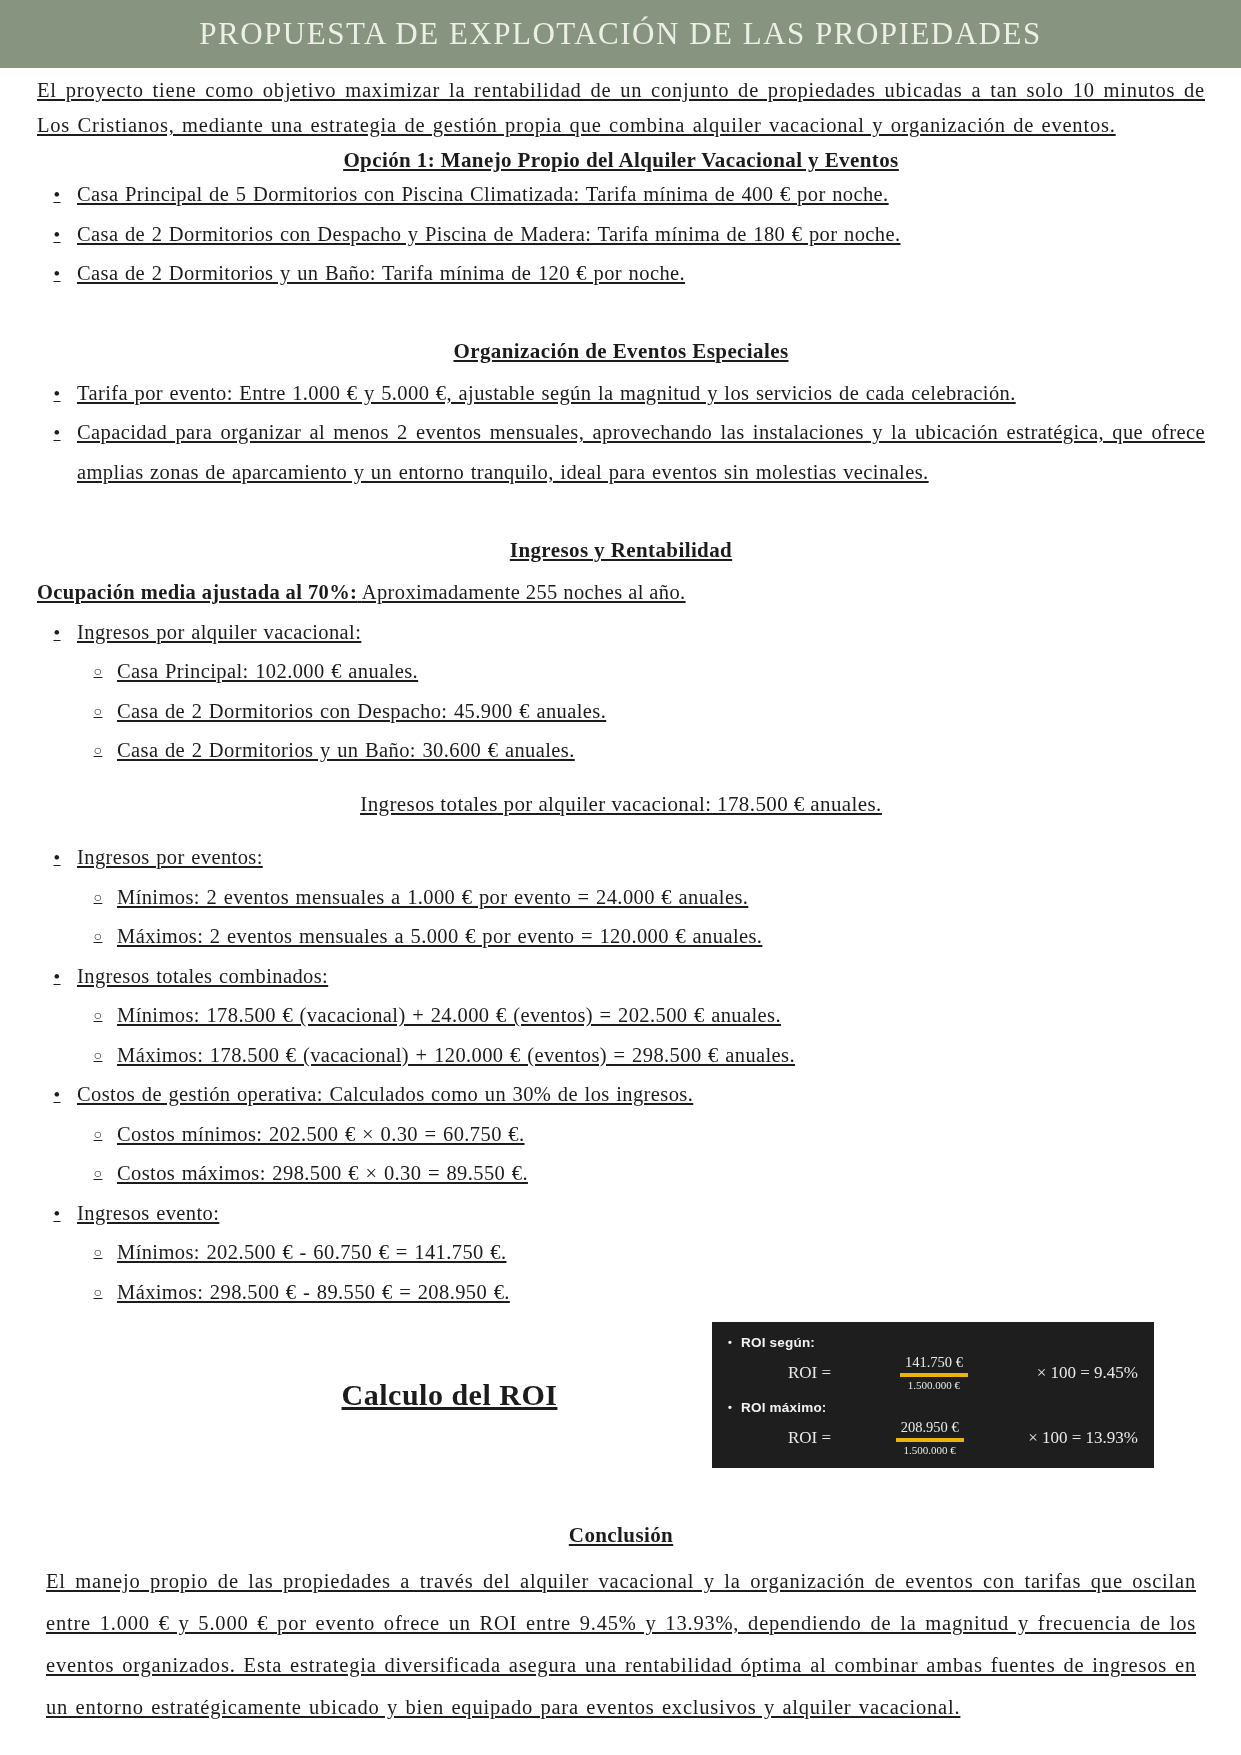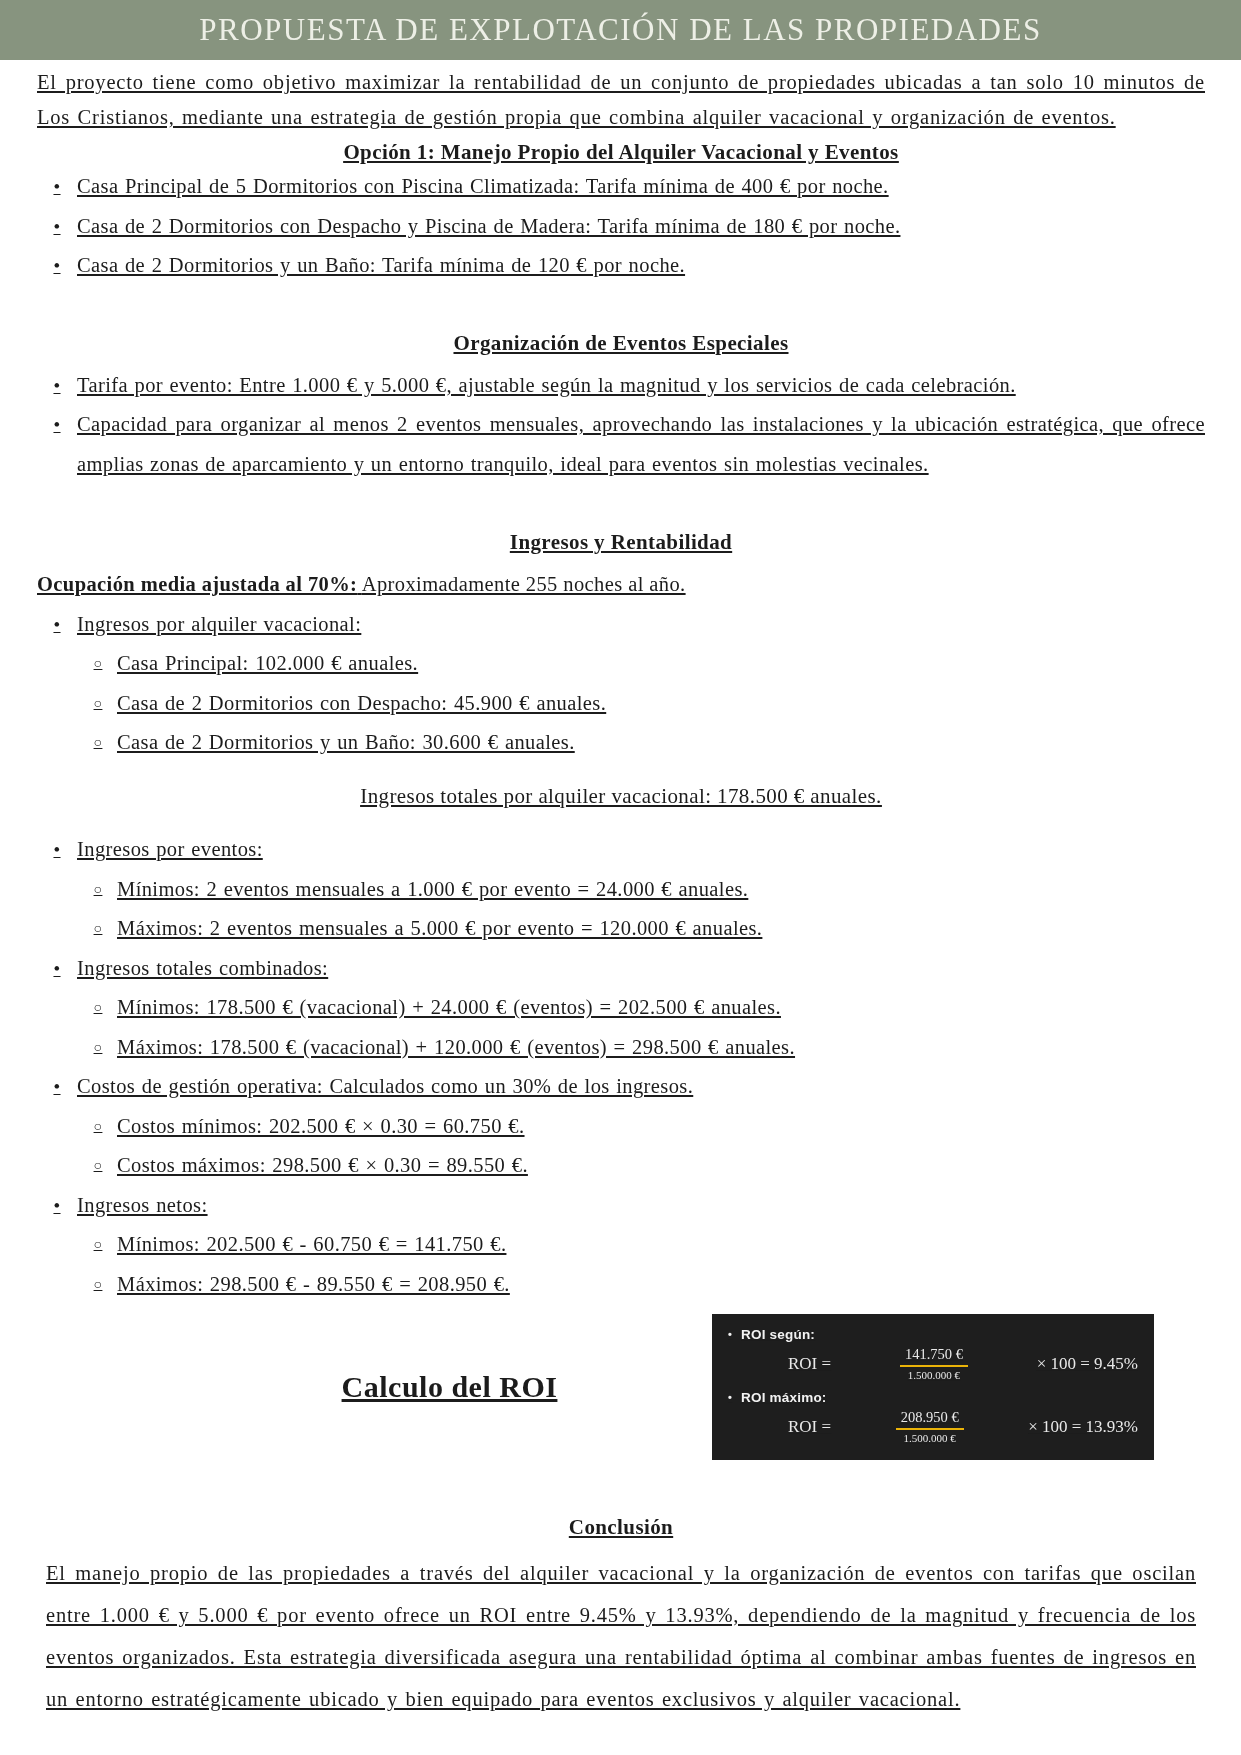--- a/index.html
+++ b/index.html
@@ -4,21 +4,21 @@
 <style>
   :root{
     --header-bg:#87947F; --header-text:#EDEFE6;
     --box-bg:#1E1E1E; --box-text:#F0F0F0; --body-text:#1C1C1C;
   }
   html,body{margin:0;padding:0;}
   body{
     width:1241px;height:1755px;background:#ffffff;overflow:hidden;
     font-family:"Liberation Serif","DejaVu Serif",serif;color:var(--body-text);
   }
-  .topbar{height:60px;background:var(--header-bg);display:flex;align-items:center;justify-content:center;}
+  .topbar{height:68px;background:var(--header-bg);display:flex;align-items:center;justify-content:center;}
   .topbar h1{
     margin:0;font-size:31px;font-weight:400;letter-spacing:1.5px;
     color:var(--header-text);font-family:"Liberation Serif",serif;
   }
   .content{padding:5px 36px 0 37px;text-decoration:underline;}
   p.intro{
     margin:0;font-size:20.5px;line-height:35px;text-align:justify;
     letter-spacing:0.8px;word-spacing:1.5px;
   }
   h2{font-size:21px;font-weight:700;text-align:center;line-height:30px;margin:0;letter-spacing:0.4px;}
@@ -49,21 +49,21 @@
     display:flex;align-items:center;gap:9px;
     font-family:"Liberation Sans","DejaVu Sans",sans-serif;
     font-size:13.5px;font-weight:700;letter-spacing:0.2px;color:#F2F2F2;
   }
   .roi-label .mk{font-size:11px;line-height:1;}
   .formula{
     display:flex;align-items:center;justify-content:space-between;gap:8px;
     padding-left:60px;margin:3px 0 7px;font-size:17px;color:#E9E9E9;
   }
   .frac{display:inline-block;text-align:center;vertical-align:middle;}
-  .frac .num{display:block;font-size:14.5px;line-height:1.25;padding:0 5px 2px;border-bottom:2px solid #eab308;}
+  .frac .num{display:block;font-size:14.5px;line-height:1.25;padding:0 5px 2px;border-bottom:4px solid #eab308;}
   .frac .den{display:block;font-size:11px;line-height:1.25;padding-top:2px;}
   p.conclusion{
     margin:9px;font-size:20.5px;line-height:42px;text-align:justify;
     letter-spacing:0.8px;word-spacing:1.5px;
   }
 </style>
 </head>
 <body>
 
 <div>
@@ -161,21 +161,21 @@
         <span class="mk">○</span>
         <span class="txt">Costos mínimos: 202.500 € × 0.30 = 60.750 €.</span>
       </div>
       <div class="li2">
         <span class="mk">○</span>
         <span class="txt">Costos máximos: 298.500 € × 0.30 = 89.550 €.</span>
       </div>
 
       <div class="li1">
         <span class="mk">•</span>
-        <span class="txt">Ingresos netos:</span>
+        <span class="txt">Ingresos evento:</span>
       </div>
       <div class="li2">
         <span class="mk">○</span>
         <span class="txt">Mínimos: 202.500 € - 60.750 € = 141.750 €.</span>
       </div>
       <div class="li2">
         <span class="mk">○</span>
         <span class="txt">Máximos: 298.500 € - 89.550 € = 208.950 €.</span>
       </div>
     </div>

